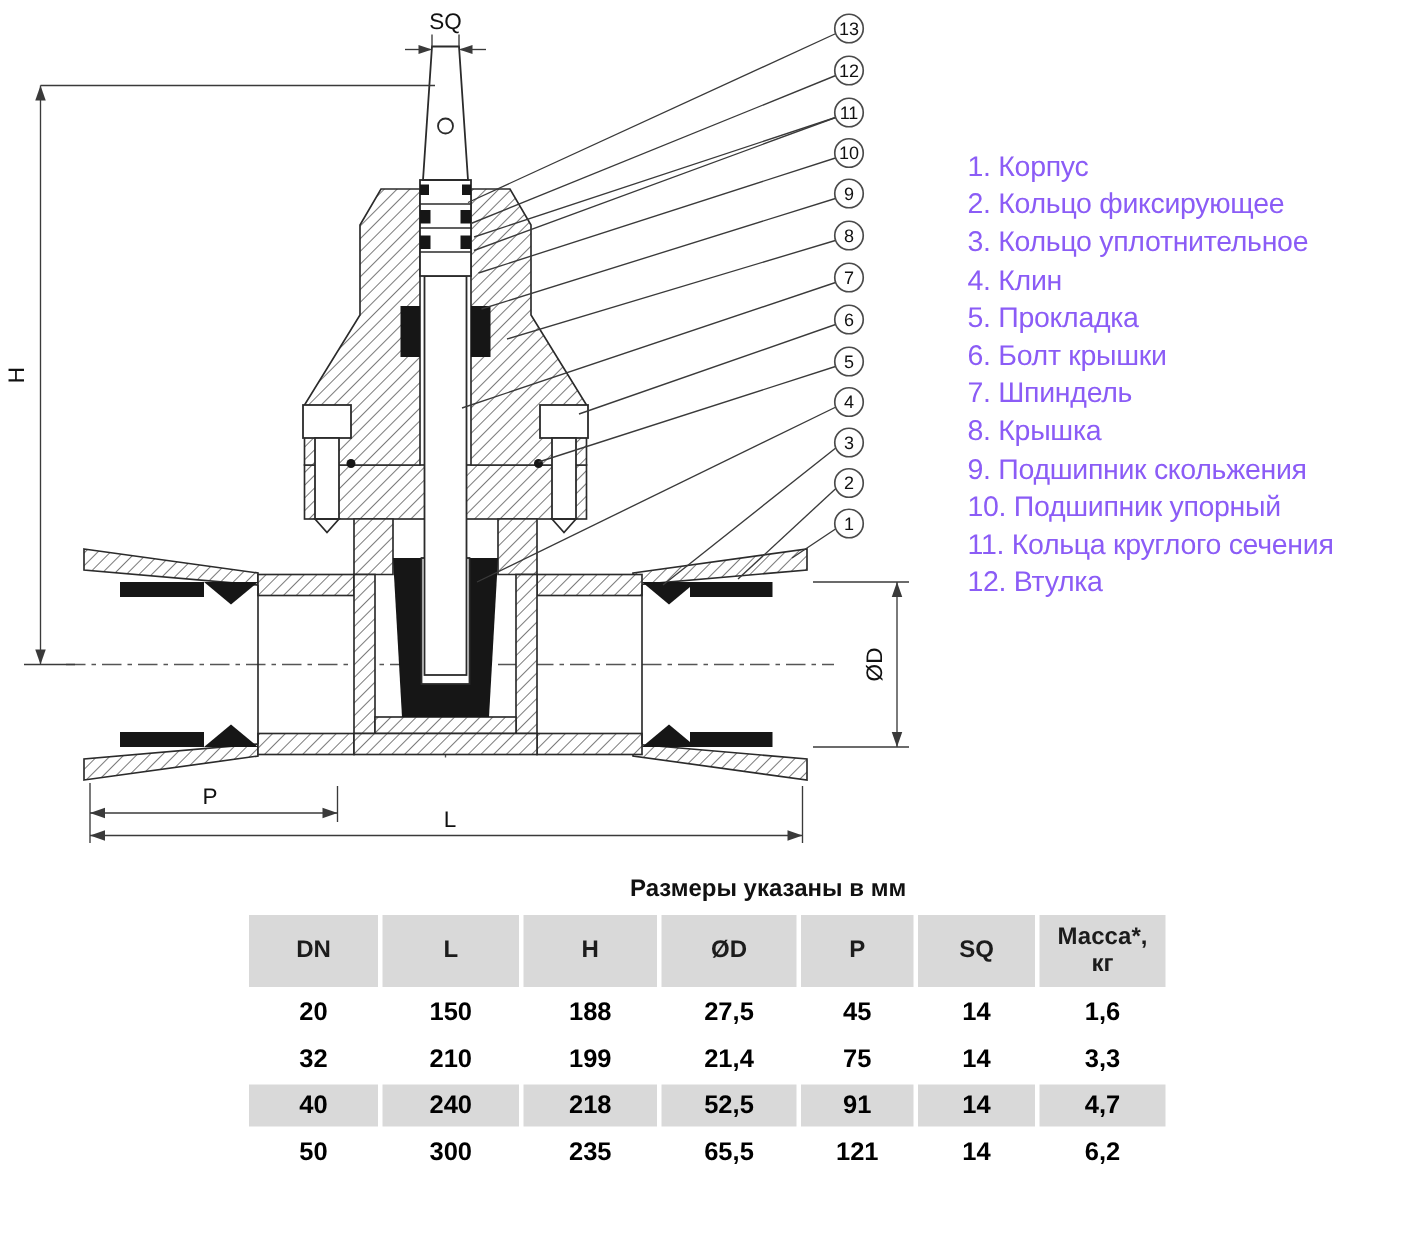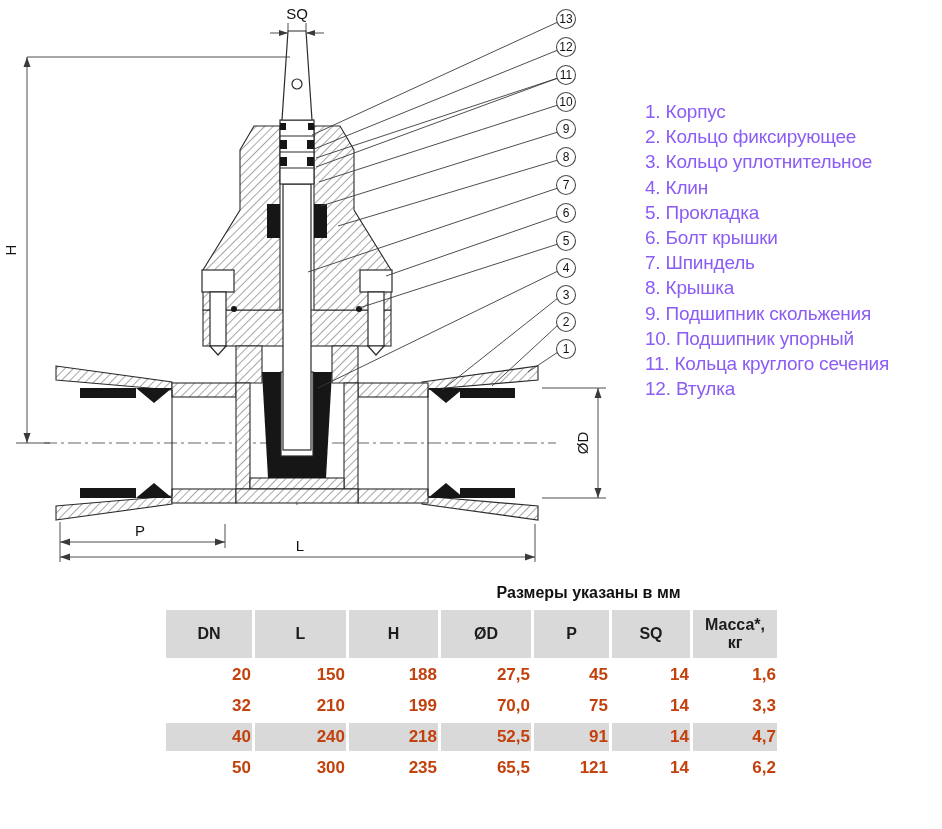--- a/index.html
+++ b/index.html
@@ -18,28 +18,28 @@
   .leader{stroke:#3a3a3a;stroke-width:0.9;}
   .co{fill:#fff;stroke:#4a4a4a;stroke-width:1.1;}
   .dlabel{font:15px "Liberation Sans",sans-serif;fill:#111;}
   .conum{font:12px "Liberation Sans",sans-serif;fill:#111;text-anchor:middle;}
 
   
   .parts{position:absolute;left:645px;top:99px;width:295px;margin:0;padding:0;
          list-style:none;font-size:19px;line-height:25.2px;letter-spacing:-0.2px;color:#8b5cf6;}
 
   
-  .tbl-caption{position:absolute;left:400px;top:584px;width:377px;text-align:center;
+  .tbl-caption{position:absolute;left:420px;top:584px;width:377px;text-align:left;
                font-size:16px;font-weight:bold;color:#111;}
   .dims-table{position:absolute;left:163px;top:607px;border-collapse:separate;
               border-spacing:3px;table-layout:fixed;}
   .dims-table th{background:#d9d9d9;font-size:16px;font-weight:bold;height:46px;
                  text-align:center;vertical-align:middle;white-space:pre-line;color:#1c1c1c;}
-  .dims-table td{font-size:17px;font-weight:bold;height:26px;text-align:right;
-                 vertical-align:middle;color:#c2410c;background:#fff;}
+  .dims-table td{font-size:17px;font-weight:bold;height:26px;text-align:center;
+                 vertical-align:middle;color:#000000;background:#fff;}
   .dims-table tr.alt td{background:#d9d9d9;}
 </style>
 </head>
 <body>
 
 <div class="page">
 
   <svg class="drawing" width="620" height="575" viewBox="0 0 620 575">
     <defs>
       <pattern id="hatch" patternUnits="userSpaceOnUse" width="6" height="6" patternTransform="rotate(45)">
@@ -279,21 +279,21 @@
         <td>188</td>
         <td>27,5</td>
         <td>45</td>
         <td>14</td>
         <td>1,6</td>
       </tr>
       <tr>
         <td>32</td>
         <td>210</td>
         <td>199</td>
-        <td>70,0</td>
+        <td>21,4</td>
         <td>75</td>
         <td>14</td>
         <td>3,3</td>
       </tr>
       <tr class="alt">
         <td>40</td>
         <td>240</td>
         <td>218</td>
         <td>52,5</td>
         <td>91</td>

